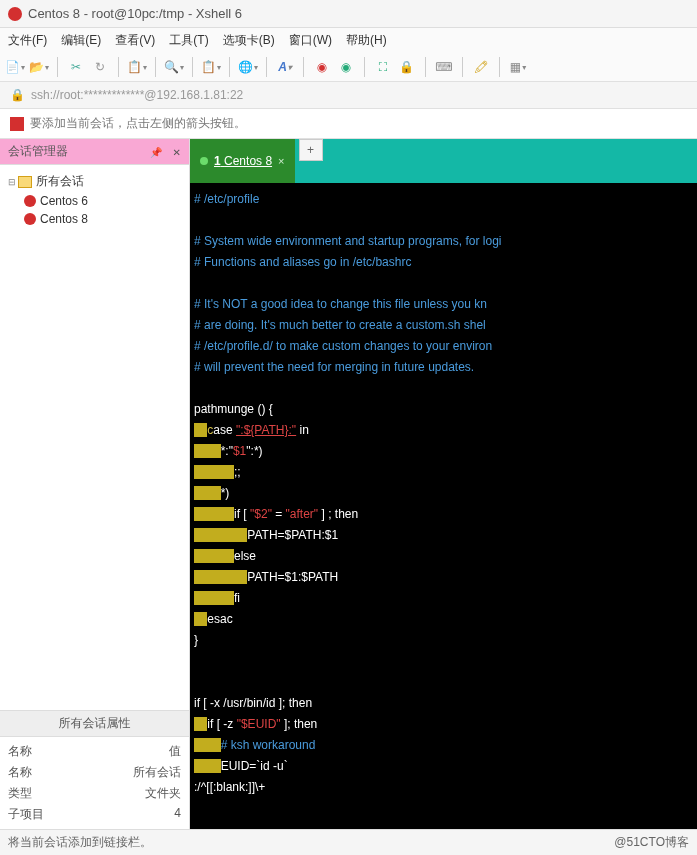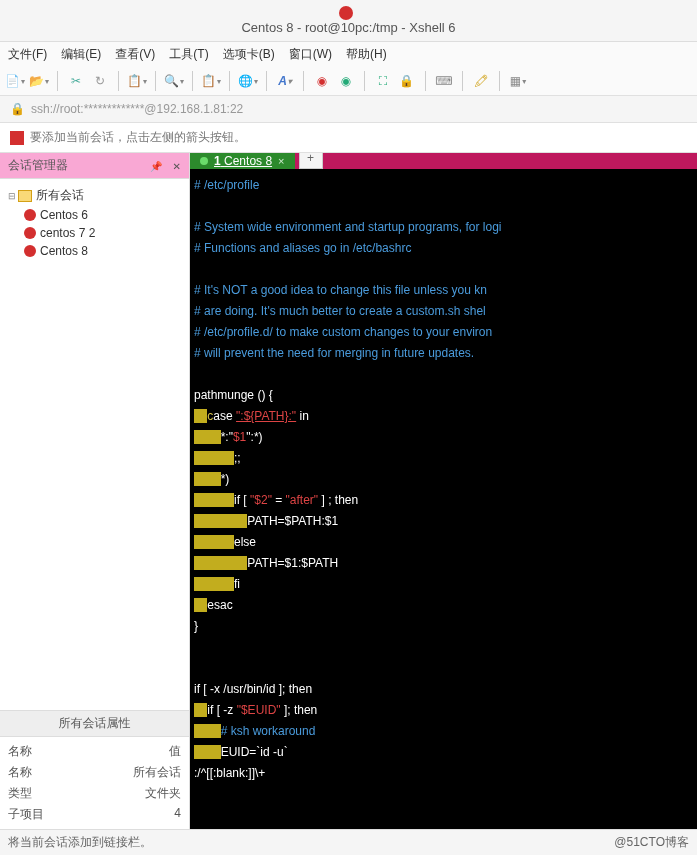--- a/index.html
+++ b/index.html
@@ -1,17 +1,17 @@
 <!DOCTYPE html>
 <html><head>
 <meta charset="utf-8">
 <style>
 * { margin: 0; padding: 0; box-sizing: border-box; font-family: "Microsoft YaHei", Arial, sans-serif; font-size: 12px; }
 body { background: #fff; width: 697px; height: 855px; overflow: hidden; display: flex; flex-direction: column; }
-.titlebar { background: #f5f5f5; padding: 6px 8px; display: flex; align-items: center; border-bottom: 1px solid #ddd; flex-direction: column; }
+.titlebar { background: #f5f5f5; padding: 6px 8px; display: flex; align-items: center; border-bottom: 1px solid #ddd; }
 .app-icon { width: 14px; height: 14px; background: #d32f2f; border-radius: 50%; margin-right: 6px; }
 .titlebar-text { color: #555; font-size: 13px; }
 .menubar { background: #fafafa; padding: 4px 8px; display: flex; gap: 14px; color: #333; font-size: 13px; }
 .menubar span { cursor: pointer; }
 .toolbar { background: #fafafa; padding: 4px 6px; display: flex; align-items: center; gap: 6px; border-bottom: 1px solid #e0e0e0; }
 .tb-btn { width: 18px; height: 18px; display: inline-flex; align-items: center; justify-content: center; color: #666; cursor: pointer; }
 .tb-sep { width: 1px; height: 20px; background: #ccc; margin: 0 3px; }
 .tb-dd::after { content: '▾'; font-size: 8px; color: #888; margin-left: 1px; }
 .addr-bar { background: #f5f5f5; padding: 6px 10px; display: flex; align-items: center; color: #999; border-bottom: 1px solid #e0e0e0; }
 .lock { margin-right: 6px; color: #c9b458; }
@@ -23,21 +23,21 @@
 .tree { flex: 1; background: #fff; padding: 6px 4px; overflow: auto; color: #333; }
 .tree-node { display: flex; align-items: center; padding: 2px 4px; cursor: pointer; }
 .folder { width: 14px; height: 12px; background: #f9d978; border: 1px solid #d4a017; margin-right: 4px; }
 .sess-icon { width: 12px; height: 12px; background: #d32f2f; border-radius: 50%; margin-right: 4px; margin-left: 16px; }
 .expander { width: 10px; color: #888; font-size: 9px; cursor: pointer; }
 .props-hdr { background: #eee; padding: 4px 8px; color: #555; border-top: 1px solid #ddd; border-bottom: 1px solid #ddd; text-align: center; }
 .props { background: #fff; padding: 4px 0; }
 .prop-hdr-row, .prop-row { display: flex; padding: 2px 8px; color: #555; justify-content: space-between; }
 .prop-row .c1, .prop-hdr-row .c1 { width: 80px; }
 .right { flex: 1; display: flex; flex-direction: column; background: #000; overflow: hidden; }
-.tabstrip { background: #be185d; display: flex; align-items: flex-end; height: 16px; }
+.tabstrip { background: #14b8a6; display: flex; align-items: flex-start; height: 44px; }
 .tab { background: #2c8a2c; color: #fff; padding: 4px 10px; display: flex; align-items: center; gap: 6px; height: 100%; }
 .tab .dot { width: 8px; height: 8px; background: #6bdc6b; border-radius: 50%; }
 .tab-x { color: #cfeecf; cursor: pointer; font-size: 11px; }
 .tab-label { text-decoration: underline; }
 .tab-label .num { font-weight: bold; }
 .add-tab { width: 24px; height: 22px; background: #f5f5f5; border: 1px solid #ccc; display: flex; align-items: center; justify-content: center; margin-left: 4px; cursor: pointer; color: #666; }
 .term { flex: 1; background: #000; padding: 6px 12px 6px 4px; font-family: "Consolas","Courier New",monospace; font-size: 14px; line-height: 21px; overflow: hidden; white-space: pre; color: #fff; }
 .c-blue { color: #4a9bdc; }
 .c-red { color: #d44; }
 .c-yellow { color: #d4c04a; }
@@ -118,24 +118,20 @@
         <span class="expander">⊟</span>
         <span class="folder"></span>
         <span>所有会话</span>
       </div>
       <div class="tree-node">
         <span class="sess-icon"></span>
         <span>Centos 6</span>
       </div>
       <div class="tree-node">
         <span class="sess-icon"></span>
-        <span>centos 7 2</span>
-      </div>
-      <div class="tree-node">
-        <span class="sess-icon"></span>
         <span>Centos 8</span>
       </div>
     </div>
     <div class="props-hdr">所有会话属性</div>
     <div class="props">
       <div class="prop-hdr-row">
         <span class="c1">名称</span>
         <span>值</span>
       </div>
       <div class="prop-row">

